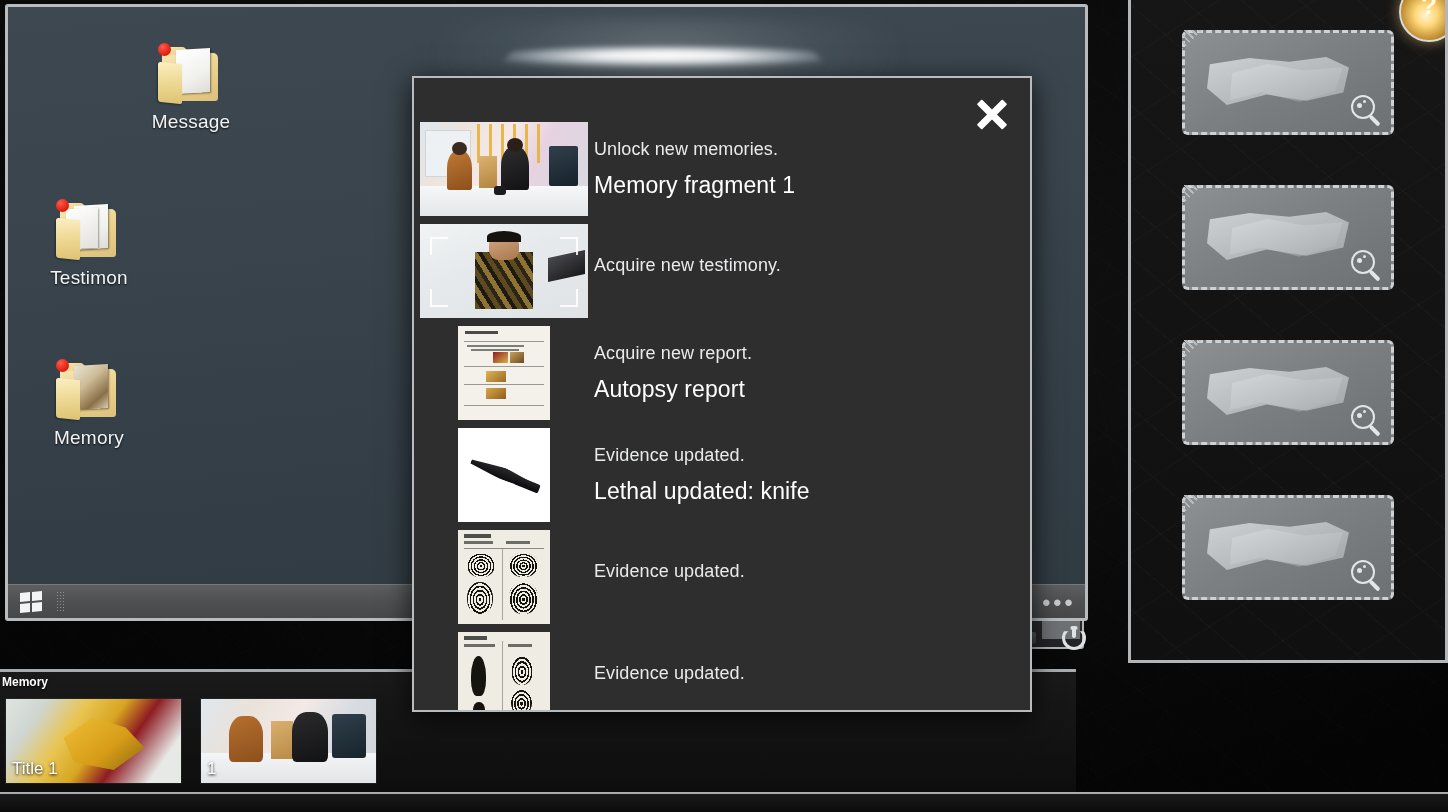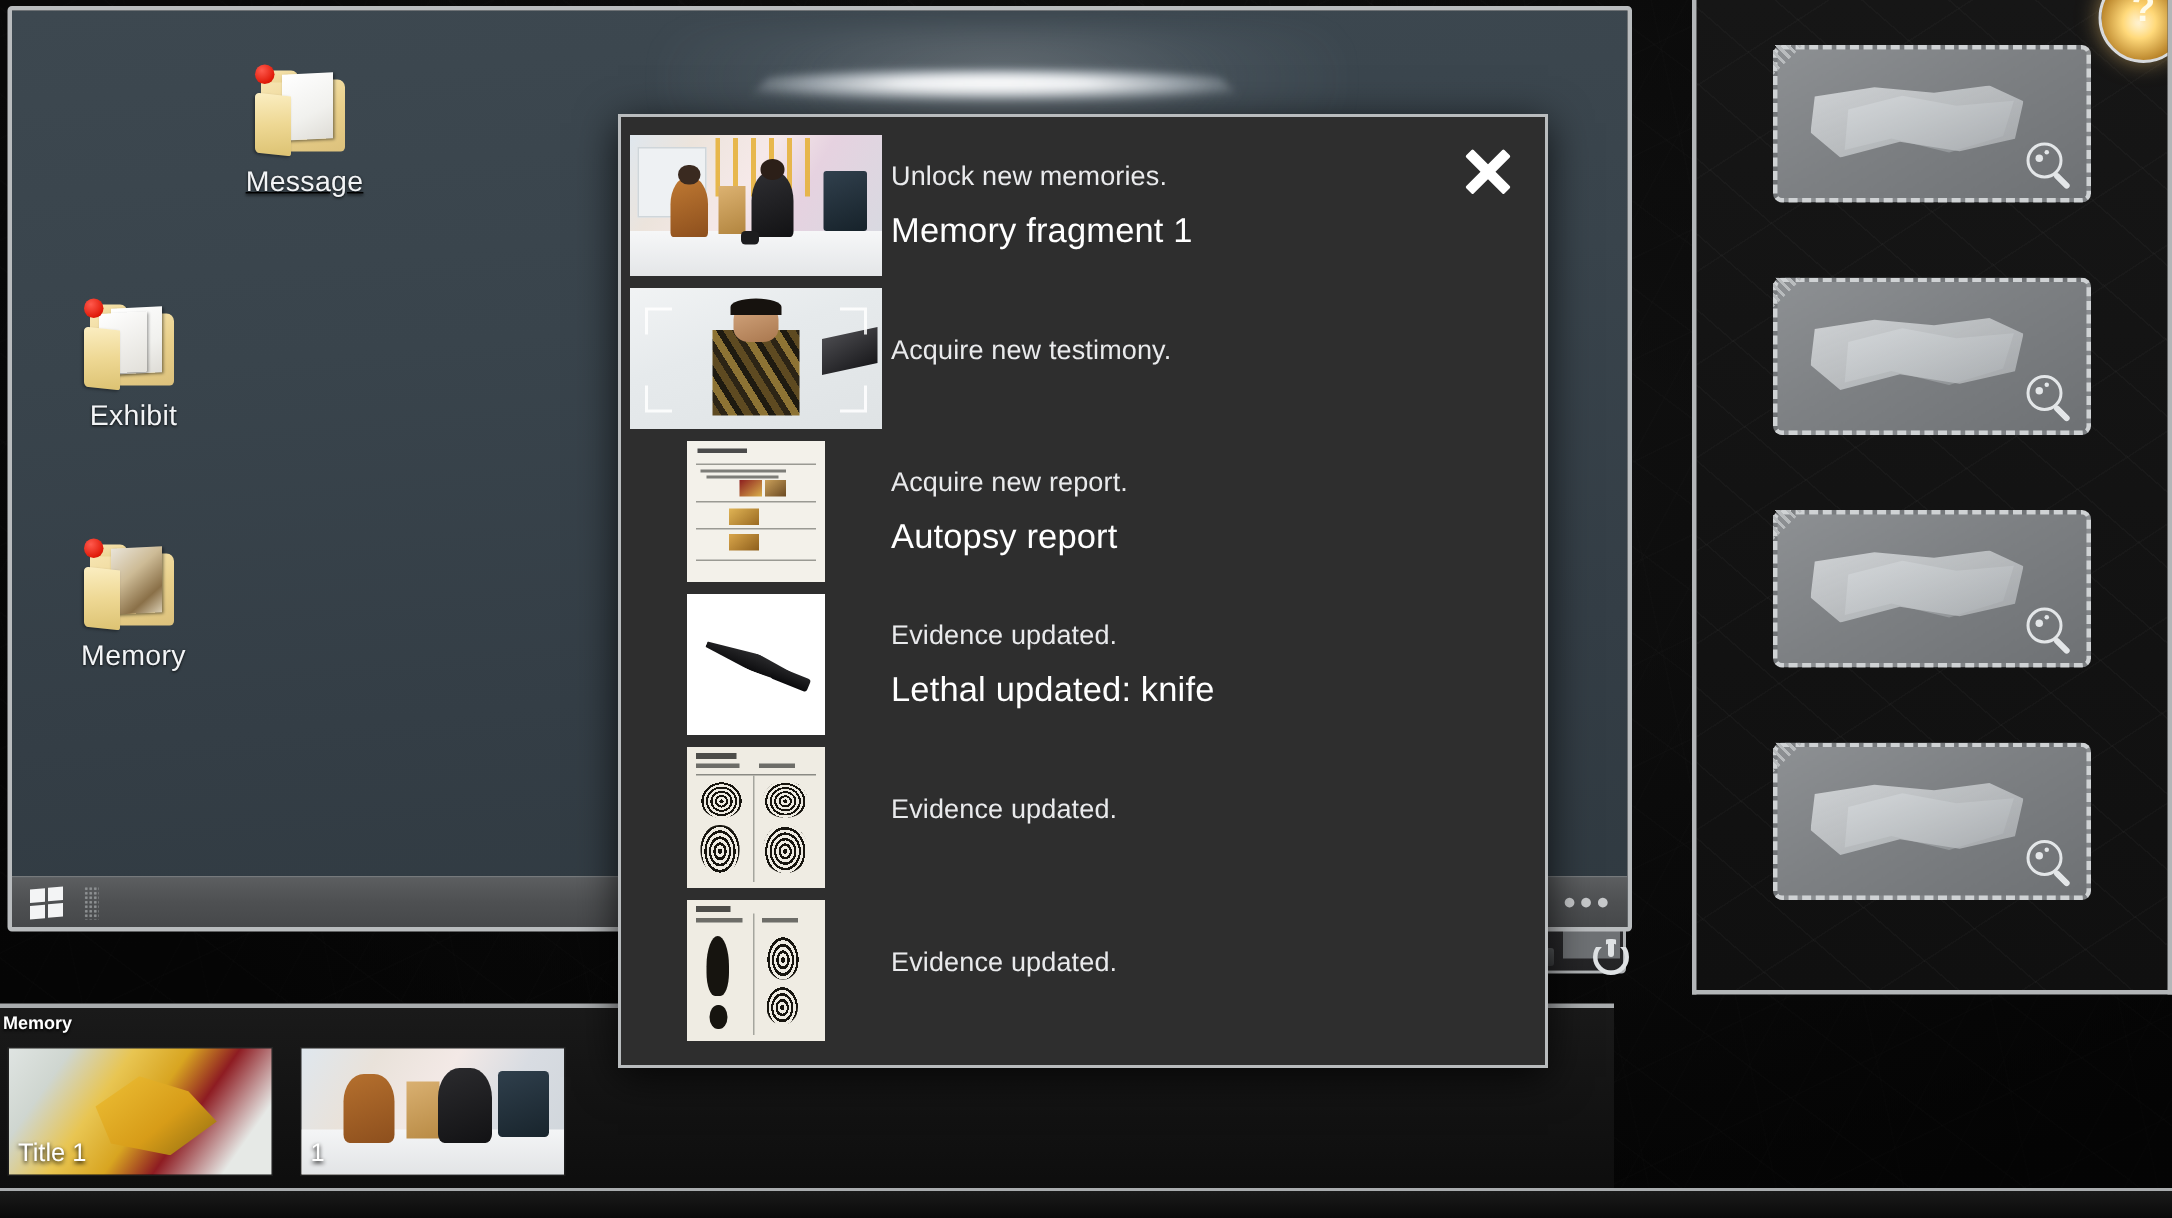--- a/index.html
+++ b/index.html
@@ -370,21 +370,21 @@
     content:"";
     position:absolute;
     left: 4px; top: 19px;
     width: 36px; height: 7px;
     background: #ffffff;
     border-radius: 1px;
   }
   #close-btn:before { transform: rotate(45deg); }
   #close-btn:after  { transform: rotate(-45deg); }
 
-  .notif-list { padding: 8px 0 0 0; }
+  .notif-list { padding: 8px 0 0 0; margin-top: 32px; }
   .notif-row {
     display: flex;
     align-items: center;
     padding: 4px 0;
     min-height: 92px;
     cursor: pointer;
   }
   .notif-thumb-cell {
     width: 180px;
     flex: 0 0 180px;
@@ -599,38 +599,38 @@
     <div class="ring"></div>
     <div class="stem"></div>
   </div>
 
   <div id="desktop-window">
     <div id="desktop-surface">
       <div class="ceiling-glow"></div>
       <div class="ceiling-light"></div>
 
 
-      <div class="desk-icon" style="left:136px; top:36px;text-decoration:underline;">
+      <div class="desk-icon" style="left:124px; top:36px;">
         <div class="folder-wrap">
           <div class="red-dot"></div>
           <div class="folder-back"></div>
           <div class="folder-doc"></div>
           <div class="folder-front"></div>
         </div>
         <div class="desk-label">Message</div>
       </div>
 
       <div class="desk-icon" style="left:22px; top:192px;">
         <div class="folder-wrap">
           <div class="red-dot"></div>
           <div class="folder-back"></div>
           <div class="folder-doc dbl"></div>
           <div class="folder-front"></div>
         </div>
-        <div class="desk-label">Exhibit</div>
+        <div class="desk-label">Testimon</div>
       </div>
 
       <div class="desk-icon" style="left:22px; top:352px;">
         <div class="folder-wrap">
           <div class="red-dot"></div>
           <div class="folder-back"></div>
           <div class="folder-doc photo-b"></div>
           <div class="folder-front"></div>
         </div>
         <div class="desk-label">Memory</div>

